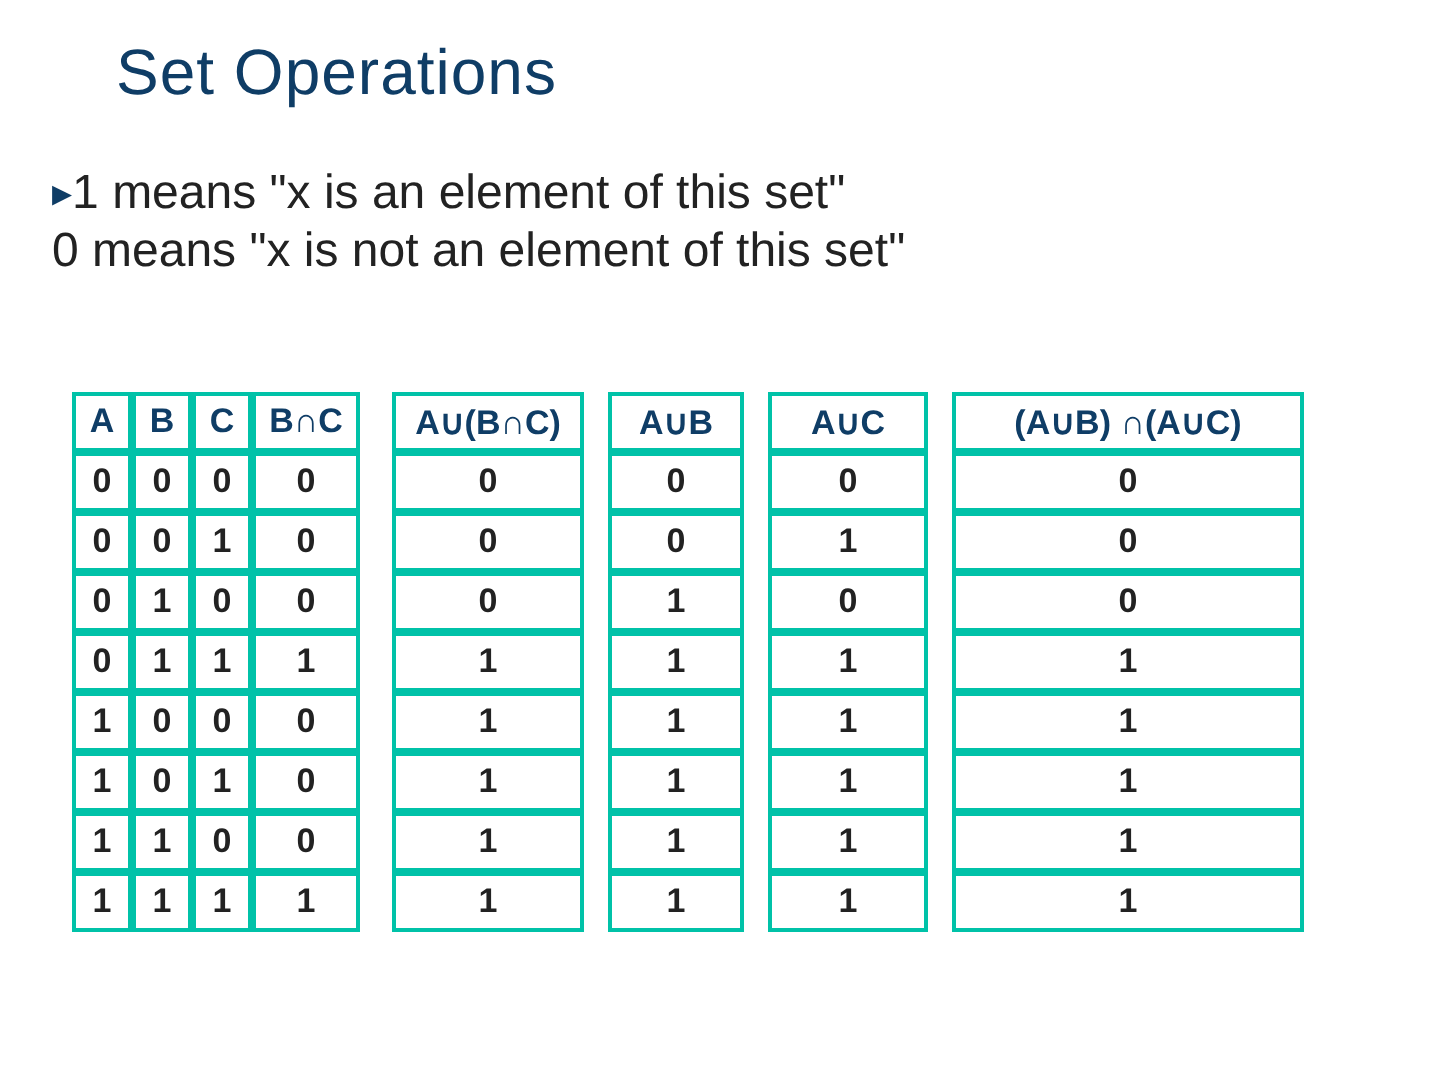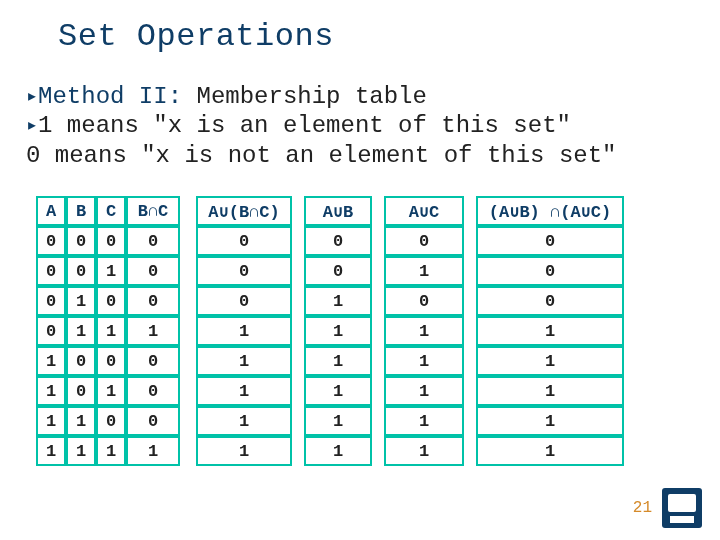--- a/index.html
+++ b/index.html
@@ -10,21 +10,20 @@
     background: #ffffff;
     font-family: Arial, Helvetica, sans-serif;
     overflow: hidden;
     position: relative;
   }
   .slide {
     width: 720px;
     height: 540px;
     position: relative;
     box-sizing: border-box;
-    font-family: Liberation Mono, monospace;
   }
   .title {
     position: absolute;
     left: 58px;
     top: 18px;
     font-size: 32px;
     color: #0f3d66;
     letter-spacing: 0.5px;
   }
   .bullets {
@@ -76,21 +75,21 @@
   .c-b  { width: 30px; }
   .c-c  { width: 30px; }
   .c-bc { width: 54px; }
   .g0   { width: 16px; background: #fff; border: none !important; }
   .c-abc{ width: 96px; margin-top: 20px; }
   .g1   { width: 12px; background: #fff; border: none !important; }
   .c-ab { width: 68px; }
   .g2   { width: 12px; background: #fff; border: none !important; }
   .c-ac { width: 80px; }
   .g3   { width: 12px; background: #fff; border: none !important; }
-  .c-mix{ width: 148px; }
+  .c-mix{ width: 176px; }
   .footer {
     position: absolute;
     right: 18px;
     bottom: 12px;
     display: flex;
     align-items: center;
     gap: 10px;
   }
   .pageno {
     font-size: 16px;
@@ -119,23 +118,20 @@
   }
 </style>
 </head>
 <body>
 
 <div class="slide">
 
   <div class="title">Set Operations</div>
 
   <div class="bullets">
-    <span class="bullet-line">
-      <span class="arrow">▸</span><span class="m2">Method II: </span><span>Membership table</span>
-    </span>
     <span class="bullet-line">
       <span class="arrow">▸</span><span>1 means "x is an element of this set"</span>
     </span>
     <span class="bullet-line">0 means "x is not an element of this set"</span>
   </div>
 
   <div class="table-wrap">
     <table class="membership">
       <tbody>
           <tr>
@@ -263,20 +259,14 @@
             <td class="c-ab">1</td>
             <td class="g2"></td>
             <td class="c-ac">1</td>
             <td class="g3"></td>
             <td class="c-mix">1</td>
           </tr>
         </tbody>
     </table>
   </div>
 
-  <div class="footer">
-    <span class="pageno">21</span>
-    <div class="logo">
-      
-    </div>
-  </div>
 
 </div>
 
 </body></html>

